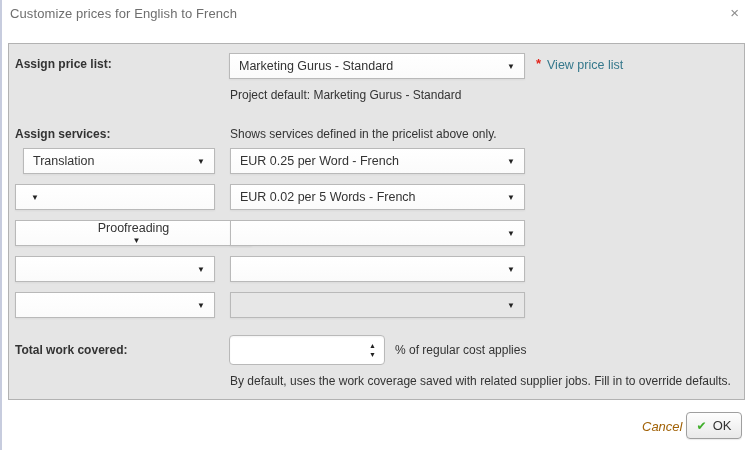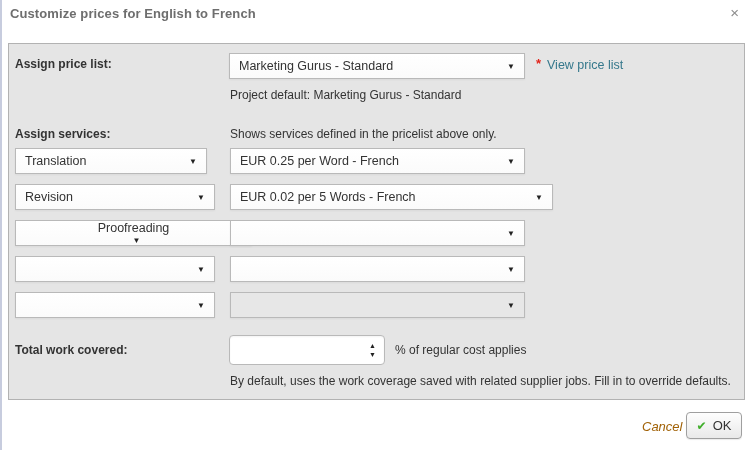--- a/index.html
+++ b/index.html
@@ -10,21 +10,21 @@
     font-family:"Liberation Sans","DejaVu Sans",sans-serif;
     color:#333;
     overflow:hidden;
   }
   .left-edge {
     position:absolute; left:0; top:0; width:2px; height:450px;
     background:#c7ccde;
   }
   .dialog-title {
     position:absolute; left:10px; top:6px;
-    font-size:13px; font-weight:bold; color:#6e6e6e;
+    font-size:13px; font-weight:normal; color:#6e6e6e;
     letter-spacing:.1px;
   }
   .close-icon {
     position:absolute; right:11px; top:5px;
     font-size:15px; color:#8d8d8d; cursor:pointer; line-height:1;
   }
   .content-box {
     position:absolute; left:8px; top:43px; width:737px; height:357px;
     border:1px solid #b2b2b2; background:#e5e5e5;
   }
@@ -99,34 +99,33 @@
     <span class="value">Marketing Gurus - Standard</span>
     <span class="arrow">▼</span>
   </div>
   <div class="required-marker">*</div>
   <div class="link" style="left:538px; top:14px;">View price list</div>
   <div class="txt" style="left:221px; top:44px;">Project default: Marketing Gurus - Standard</div>
 
   <div class="lbl" style="left:6px; top:83px;">Assign services:</div>
   <div class="txt" style="left:221px; top:83px;">Shows services defined in the pricelist above only.</div>
 
-  <div class="select" style="left:6px; top:104px; width:192px;">
+  <div class="select" style="left:14px; top:104px; width:192px;">
     <span class="value">Translation</span>
     <span class="arrow">▼</span>
   </div>
   <div class="select" style="left:221px; top:104px; width:295px;">
     <span class="value">EUR 0.25 per Word - French</span>
     <span class="arrow">▼</span>
   </div>
 
   <div class="select" style="left:6px; top:140px; width:200px;">
-    <span class="value">Revision</span>
     <span class="arrow">▼</span>
   </div>
-  <div class="select" style="left:221px; top:140px; width:323px;">
+  <div class="select" style="left:221px; top:140px; width:295px;">
     <span class="value">EUR 0.02 per 5 Words - French</span>
     <span class="arrow">▼</span>
   </div>
 
   <div class="select" style="left:6px; top:176px; width:237px;flex-direction:column;">
     <span class="value">Proofreading</span>
     <span class="arrow">▼</span>
   </div>
   <div class="select" style="left:221px; top:176px; width:295px;">
     <span class="value"></span>

